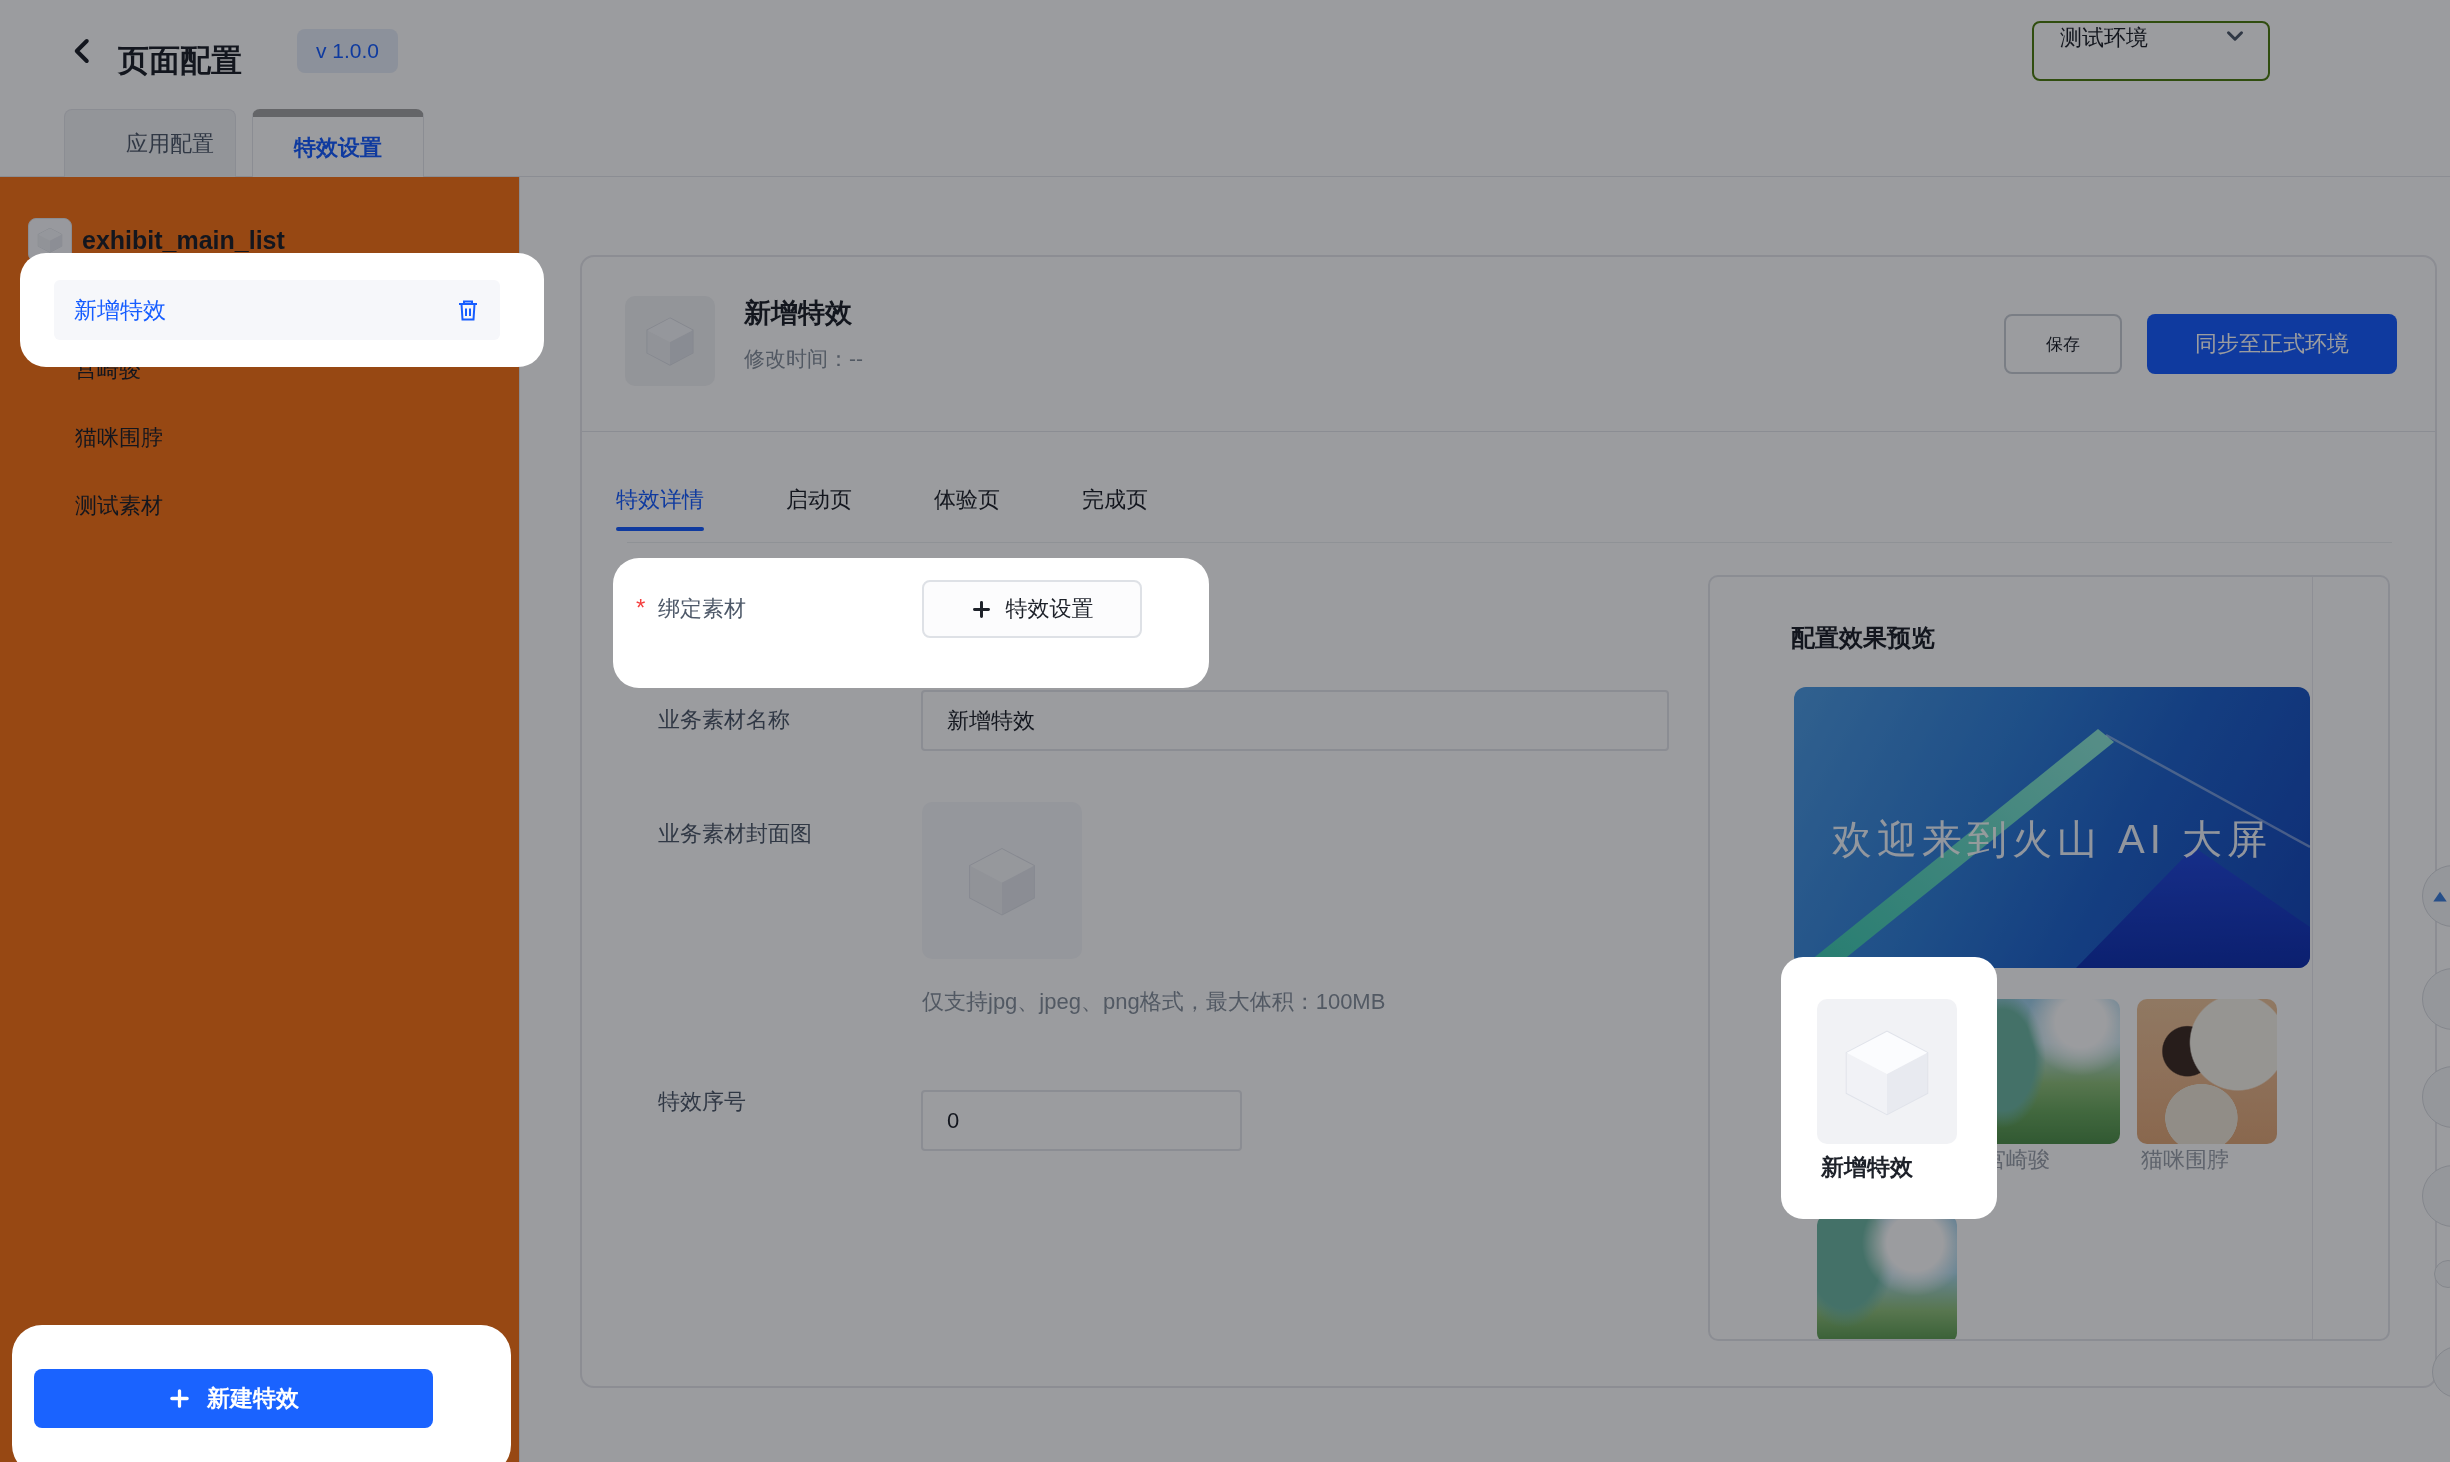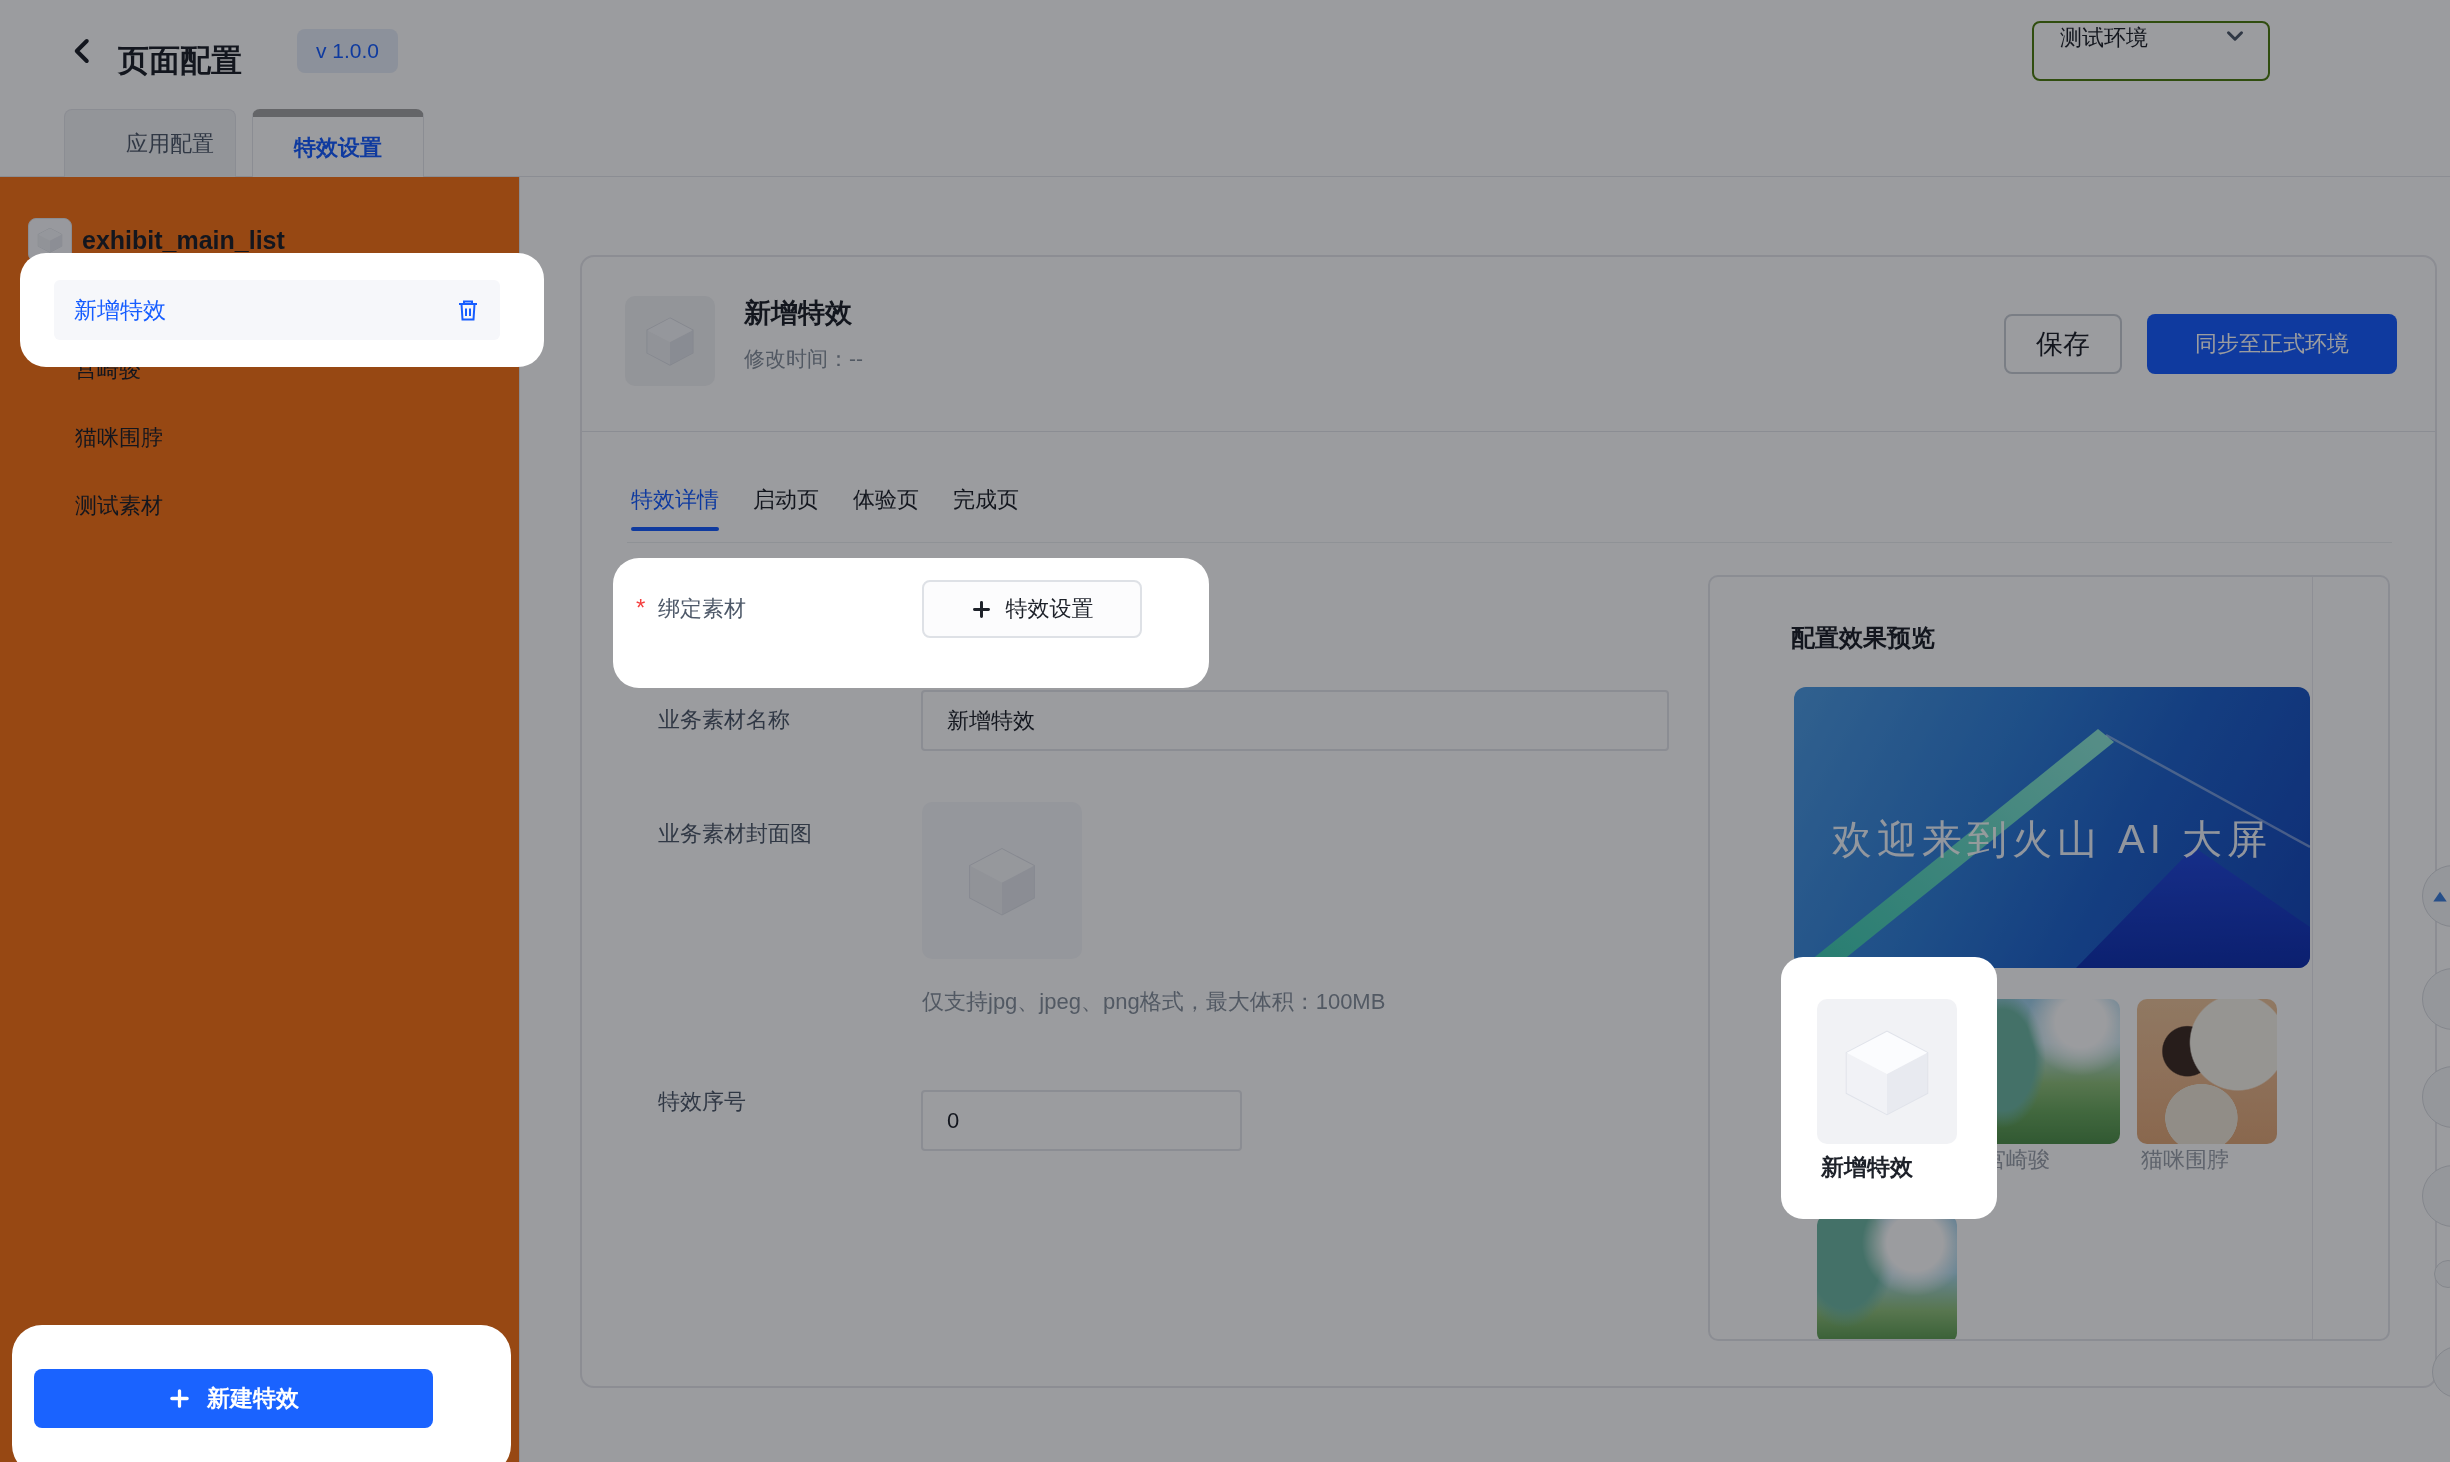--- a/index.html
+++ b/index.html
@@ -46,26 +46,26 @@
     font-size:23px; font-weight:600; cursor:pointer; border:none; }
 
   
   .card { left:580px; top:255px; width:1857px; height:1133px; background:#fff;
     border:2px solid #e6e7eb; border-radius:14px; }
   .cube-box-lg { left:43px; top:39px; width:90px; height:90px; background:#f2f3f5; border-radius:10px;
     display:flex; align-items:center; justify-content:center; }
   .card-title { left:162px; top:38px; font-size:27px; font-weight:bold; color:#1d2129; }
   .card-sub { left:162px; top:88px; font-size:21px; color:#86909c; }
   .btn-save { left:1422px; top:57px; width:118px; height:60px; background:#fff; border:2px solid #c9cdd4;
-    border-radius:8px; font-size:27px; color:#1d2129; display:flex; align-items:center; justify-content:center; cursor:pointer; }
+    border-radius:8px; font-size:17px; color:#1d2129; display:flex; align-items:center; justify-content:center; cursor:pointer; }
   .btn-sync { left:1565px; top:57px; width:250px; height:60px; background:#165dff; border:none;
     border-radius:8px; font-size:22px; color:#fff; display:flex; align-items:center; justify-content:center; cursor:pointer; }
   .card-divider { left:0; top:174px; width:100%; height:1px; background:#e5e6eb; }
 
-  .inner-tabs { left:49px; top:228px; display:flex; gap:34px;font-family:Liberation Serif, serif; }
+  .inner-tabs { left:34px; top:228px; display:flex; gap:82px;font-family:Liberation Serif, serif; }
   .inner-tab { font-size:22px; color:#1d2129; padding-bottom:16px; position:relative; cursor:pointer; }
   .inner-tab.active { color:#165dff; }
   .inner-tab.active::after { content:""; position:absolute; left:0; right:0; bottom:0; height:4px;
     background:#165dff; border-radius:2px; }
   .innertab-divider { left:45px; top:285px; width:1765px; height:1px; background:#eceef1; }
 
   
   .spot-bindrow { left:31px; top:301px; width:596px; height:130px; border-radius:26px; }
   .req-star { position:absolute; left:23px; top:36px; color:#f53f3f; font-size:24px; }
   .bind-label { position:absolute; left:45px; top:36px; font-size:22px; color:#4e5969; }

